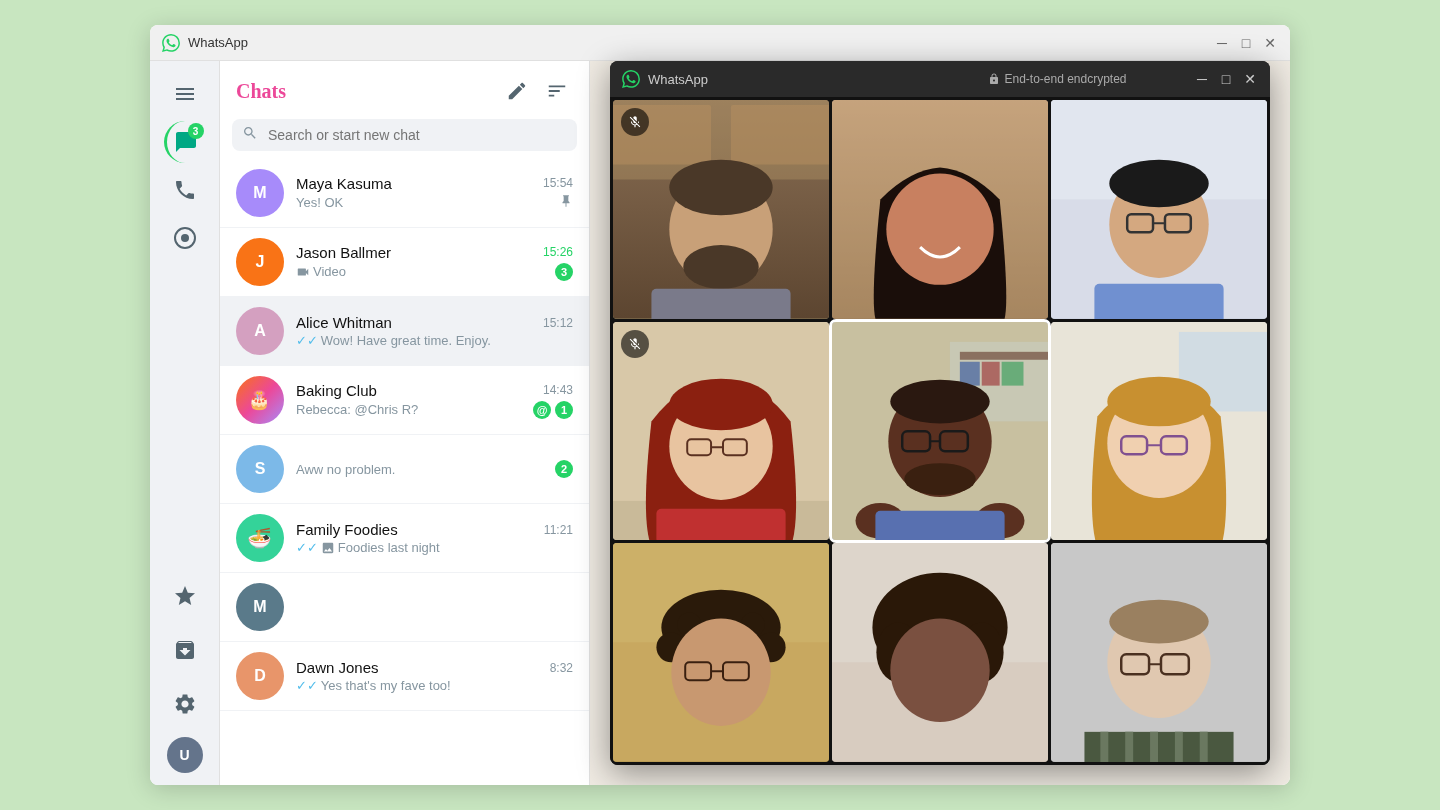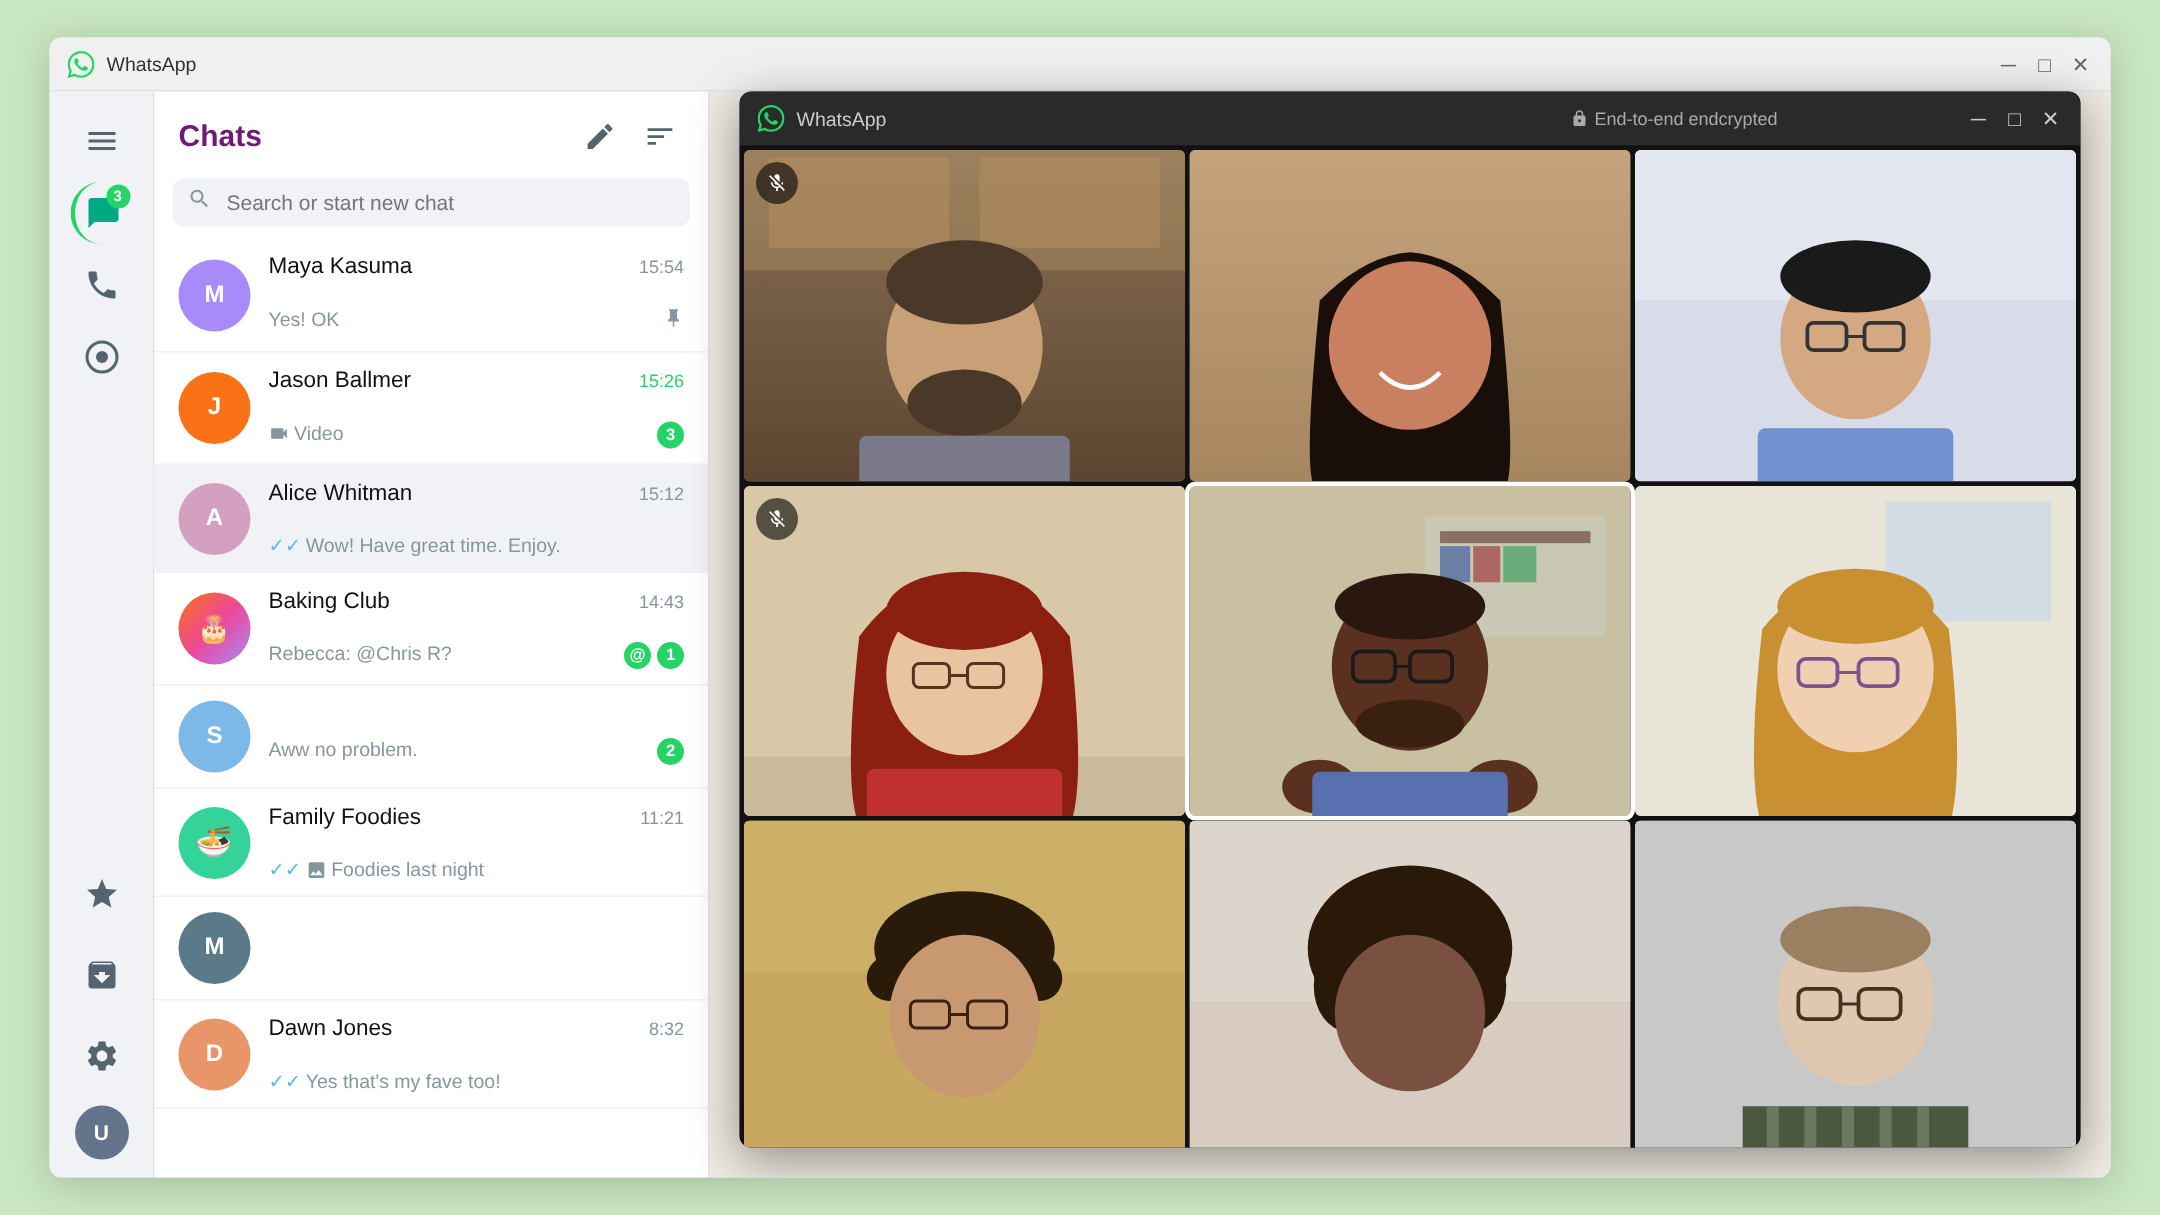--- a/index.html
+++ b/index.html
@@ -10,21 +10,21 @@
       align-items: center;
       justify-content: center;
       width: 1440px;
       height: 810px;
       overflow: hidden;
     }
 
     
     .main-window {
       position: relative;
-      width: 1374px;
+      width: 1140px;
       height: 760px;
       background: #fff;
       border-radius: 8px;
       box-shadow: 0 4px 24px rgba(0,0,0,0.18);
       display: flex;
       flex-direction: column;
       overflow: hidden;
     }
 
     
@@ -149,21 +149,22 @@
     }
     .chat-list-header {
       padding: 14px 16px 8px;
       display: flex;
       align-items: center;
       justify-content: space-between;
     }
     .chat-list-title {
       font-size: 20px;
       font-weight: 600;
-      color: #701a75;
+      color: #ec4899;
+      font-family: Liberation Serif, serif;
     }
     .header-icons {
       display: flex;
       gap: 8px;
     }
     .header-icon-btn {
       width: 32px;
       height: 32px;
       border: none;
       background: none;
@@ -255,22 +256,21 @@
     .chat-time {
       font-size: 12px;
       color: #8696a0;
     }
     .chat-time.unread {
       color: #25d366;
     }
     .chat-preview-row {
       display: flex;
       justify-content: space-between;
-      align-items: flex-start;
-      margin-top: 19px;
+      align-items: center;
     }
     .chat-preview {
       font-size: 13px;
       color: #8696a0;
       white-space: nowrap;
       overflow: hidden;
       text-overflow: ellipsis;
       max-width: 220px;
       display: flex;
       align-items: center;

